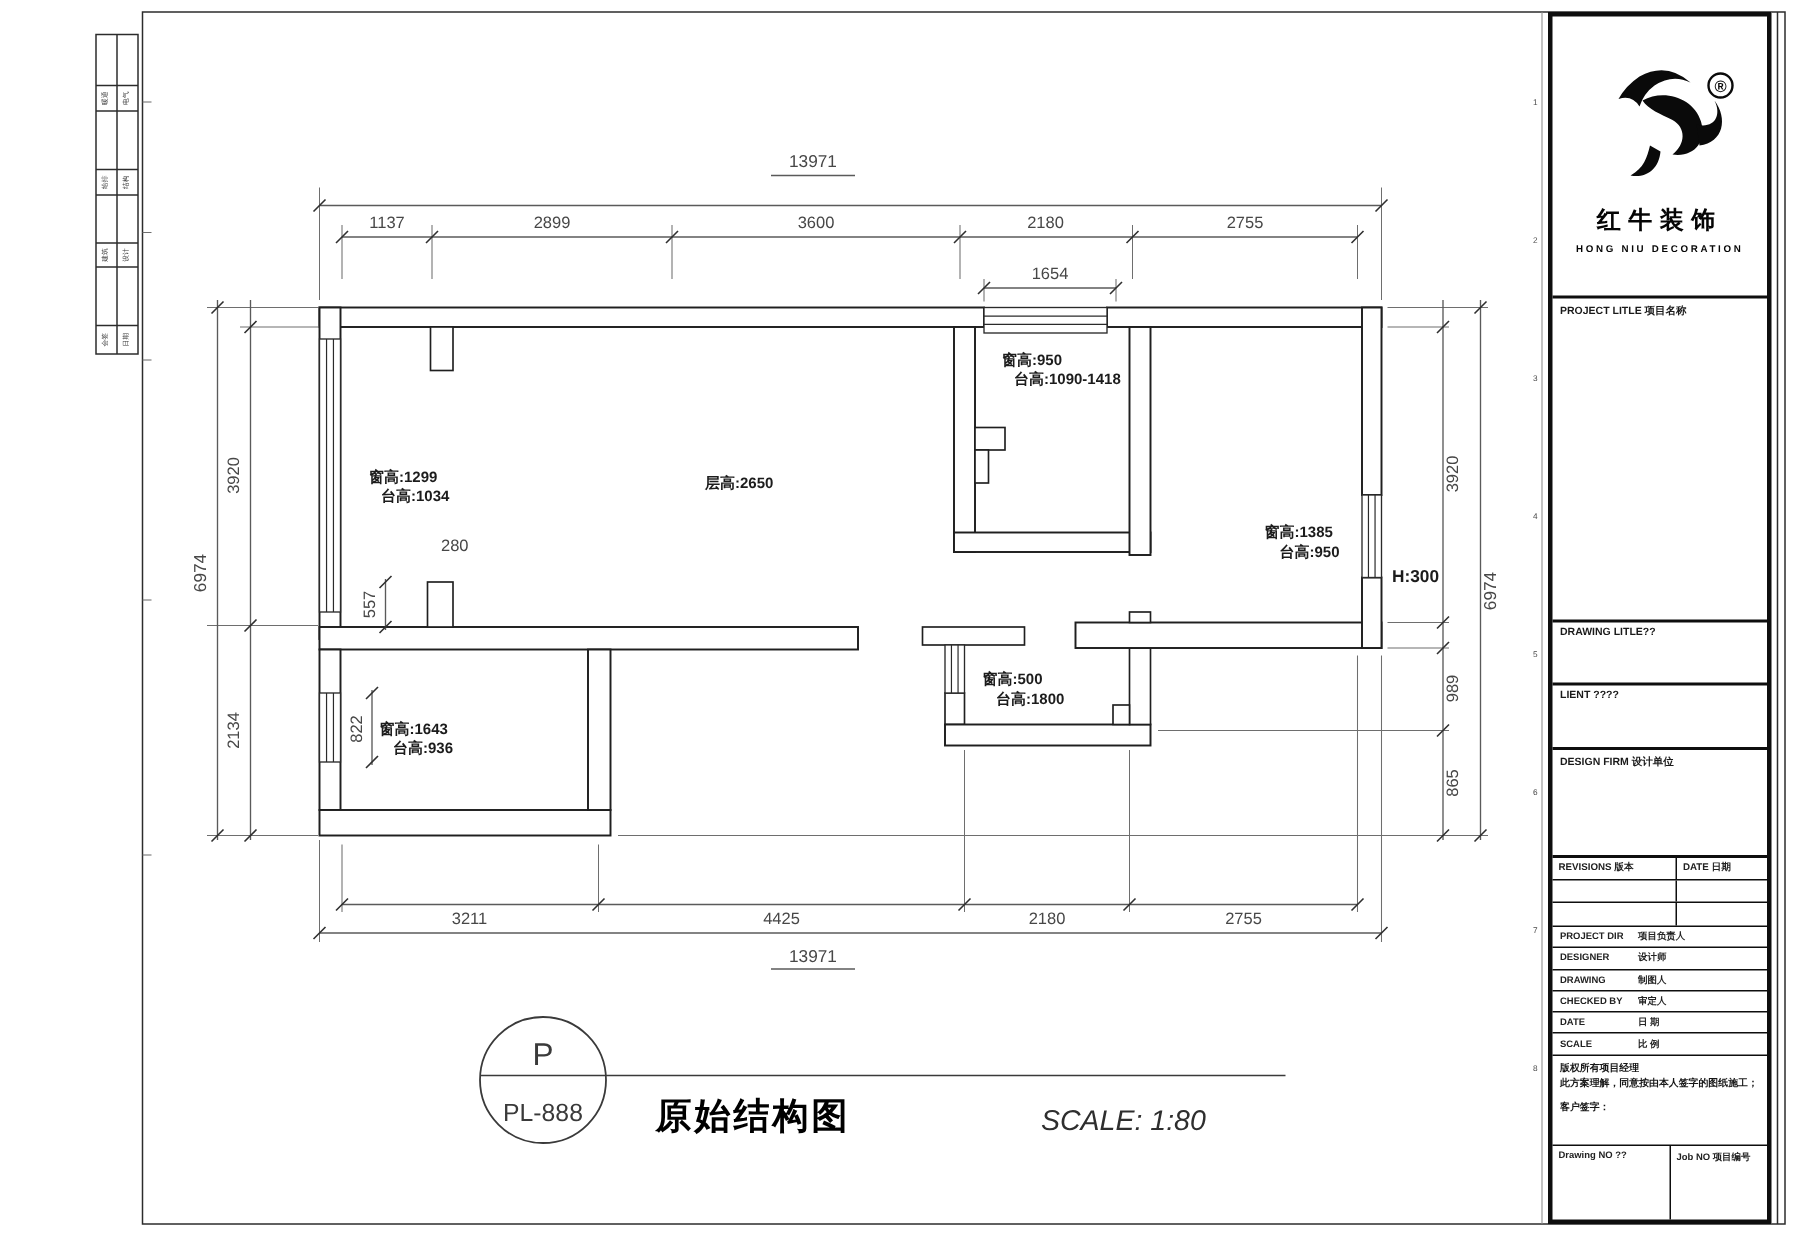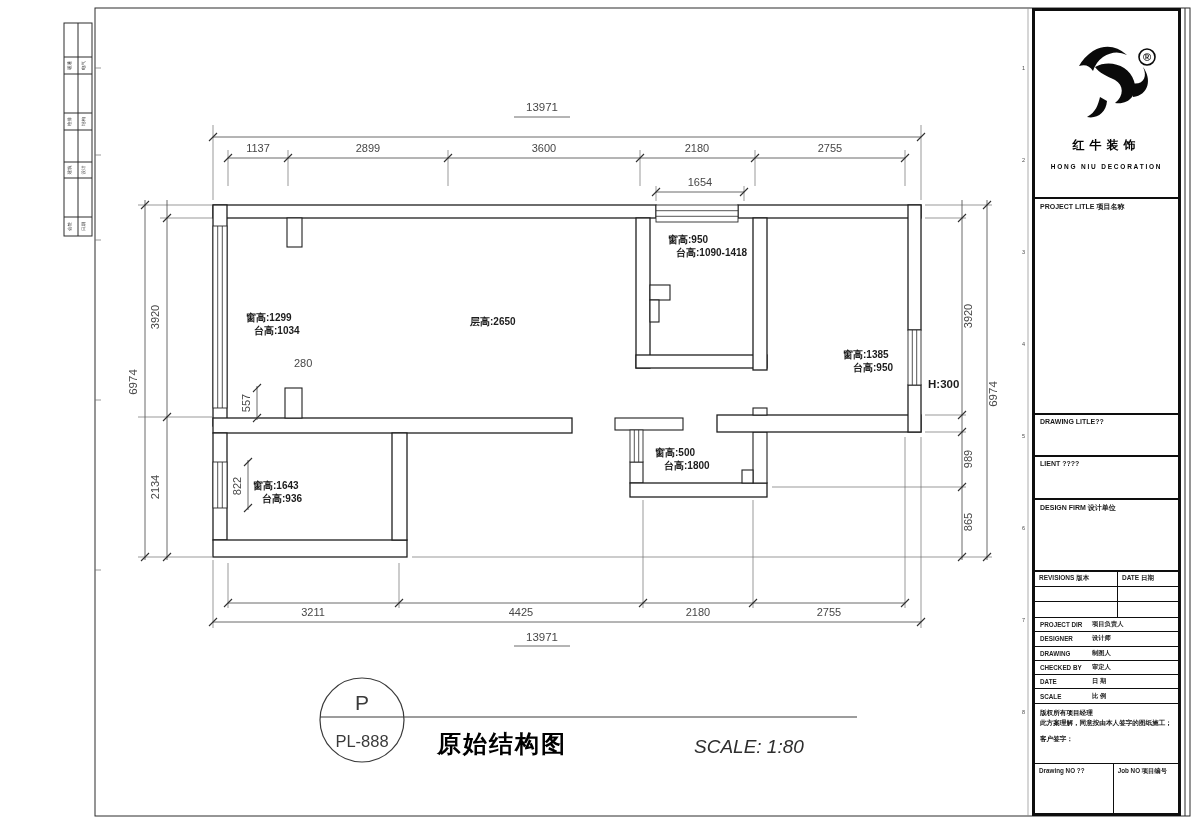--- a/index.html
+++ b/index.html
@@ -19,21 +19,21 @@
   .tick{stroke:#2f2f2f;stroke-width:1.1;}
   .frame{fill:none;stroke:#2c2c2c;stroke-width:1;}
   .striptxt{fill:#333;font-size:4.5px;}
 
   
   .tblock{position:absolute;left:1032px;top:8px;width:149px;height:808px;
           border:3px solid #0e0e0e;background:#fff;box-sizing:border-box;
           display:flex;flex-direction:column;}
   .tb-logo{height:186px;position:relative;flex:none;}
   .brandcn{position:absolute;left:0;right:0;top:126px;text-align:center;
-           font-size:12px;font-weight:bold;letter-spacing:5px;color:#050505;white-space:nowrap;}
+           font-size:16px;font-weight:bold;letter-spacing:5px;color:#050505;white-space:nowrap;}
   .branden{position:absolute;left:0;right:0;top:152px;text-align:center;
            font-size:6.5px;font-weight:bold;letter-spacing:1.8px;color:#050505;white-space:nowrap;}
   .tb-sec{border-top:2px solid #0e0e0e;padding:3px 5px;font-size:7px;
           font-weight:bold;color:#1a1a1a;flex:none;box-sizing:border-box;}
   .tb-sec.h1{height:216px;}
   .tb-sec.h2{height:42px;}
   .tb-sec.h3{height:43px;}
   .tb-sec.h4{height:72px;}
   .revtable{flex:none;border-top:2px solid #0e0e0e;font-size:6.5px;box-sizing:border-box;}
   .revrow{display:flex;height:15px;box-sizing:border-box;border-bottom:1px solid #0e0e0e;}

